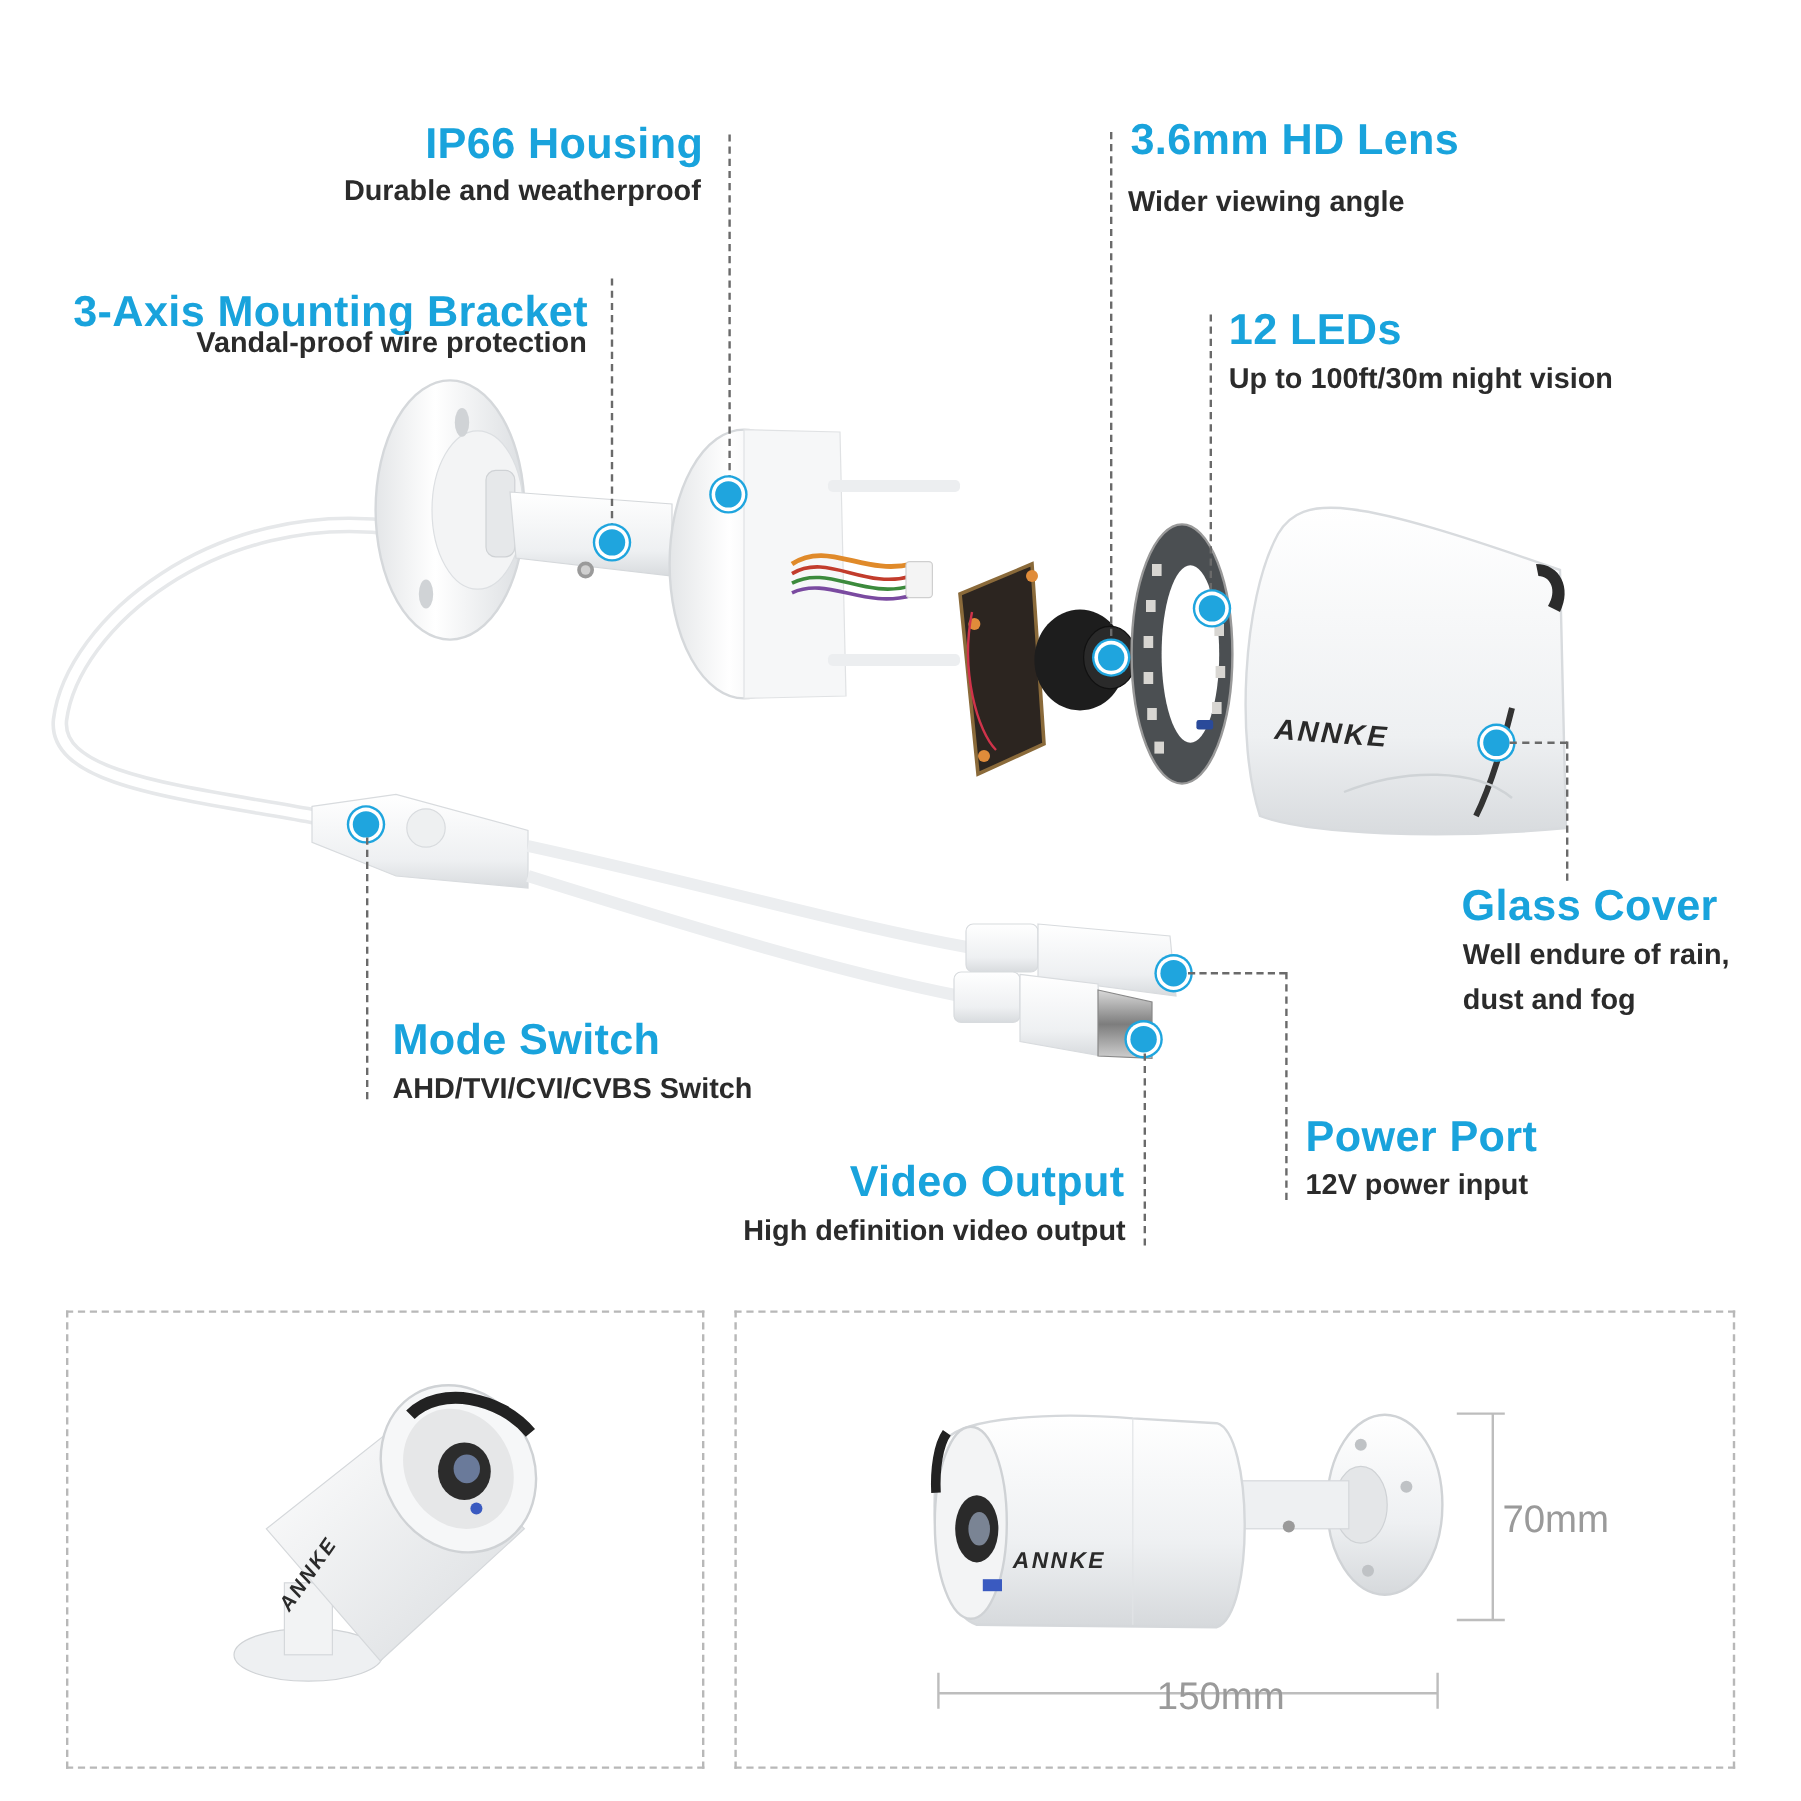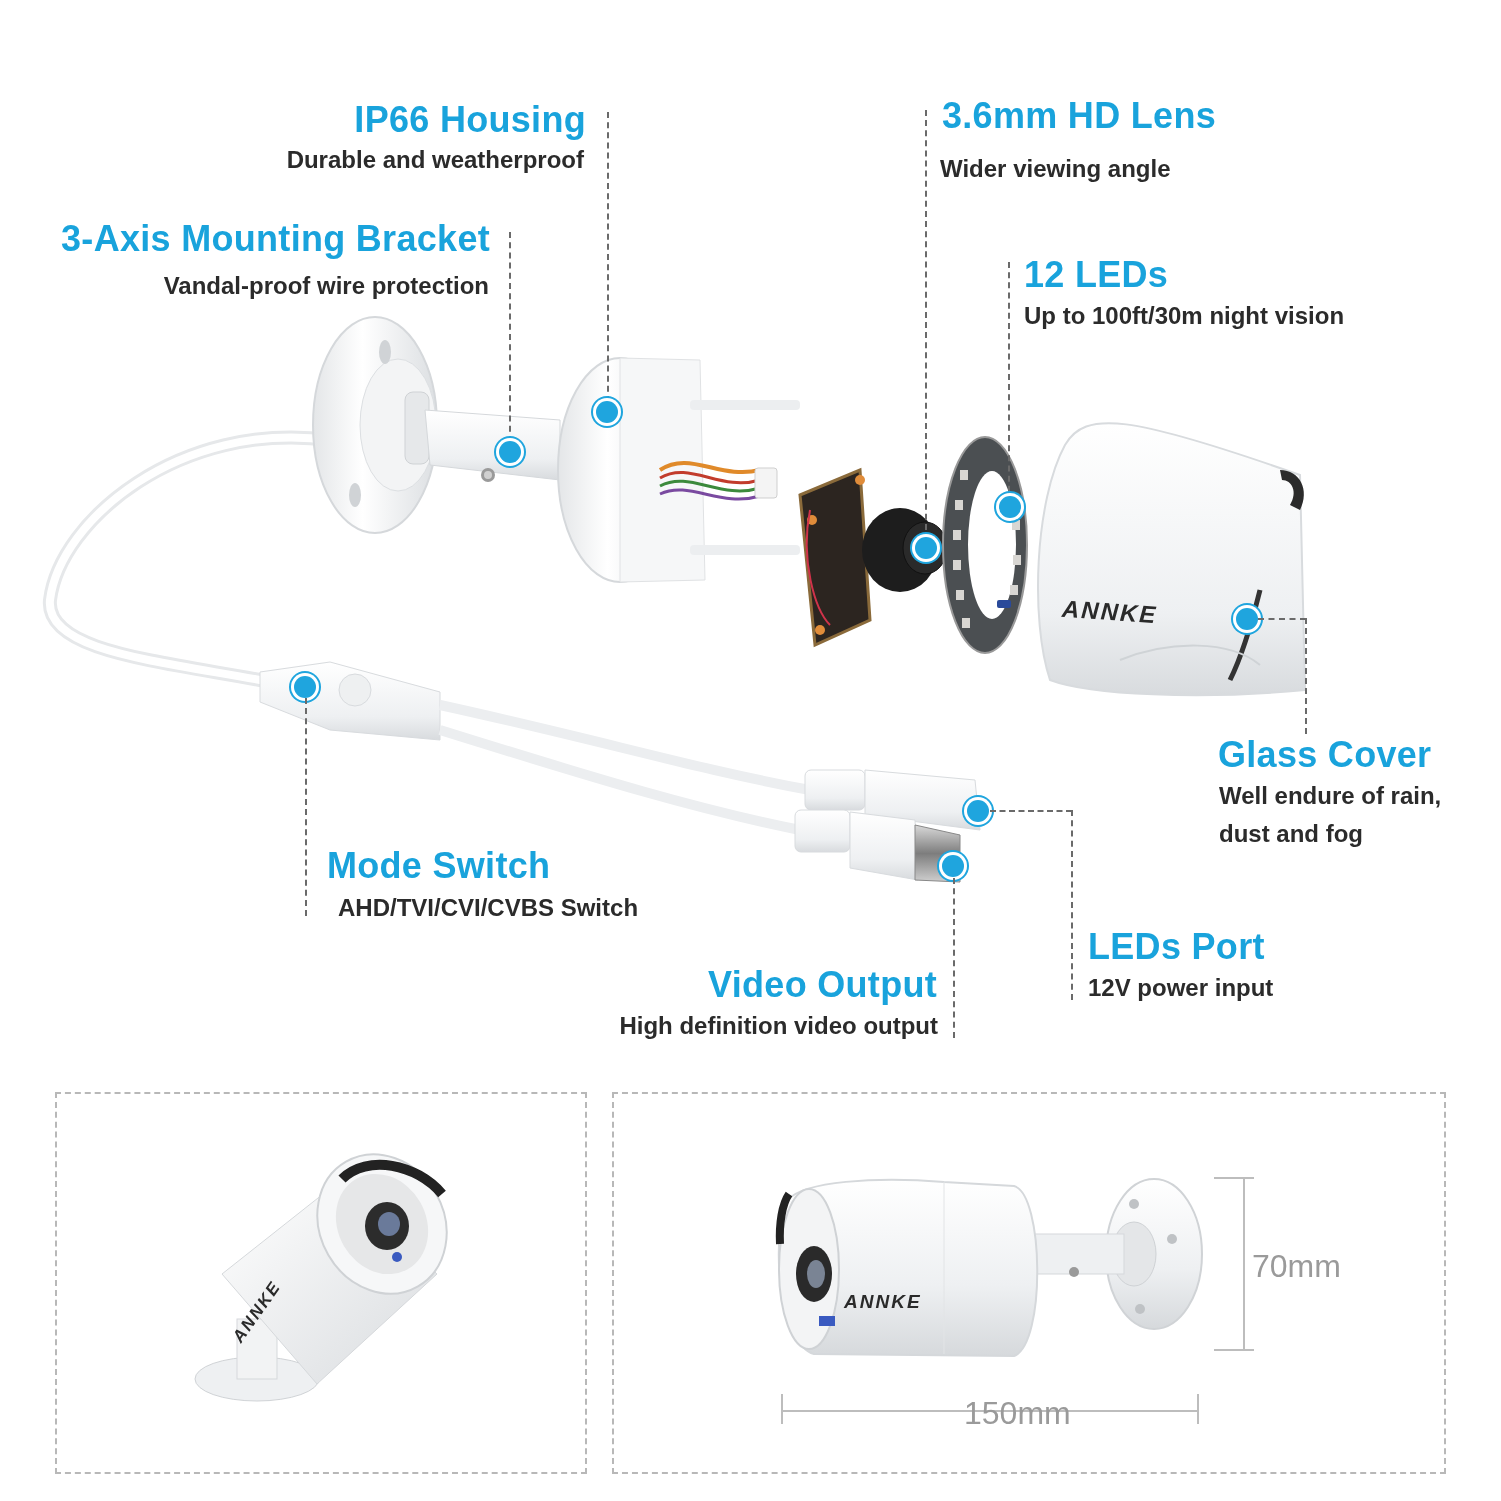--- a/index.html
+++ b/index.html
@@ -120,21 +120,21 @@
   </g>
 </svg>
 
 <div class="brand" style="left:1062px;top:598px;font-size:24px;transform:rotate(4deg);">ANNKE</div>
 
 <div class="title right" style="right:915px;top:100px;">IP66  Housing</div>
 <div class="desc right" style="right:917px;top:144px;">Durable and weatherproof</div>
 <div class="vline" style="left:607px;top:112px;height:290px;"></div>
 <div class="hotspot" style="left:607px;top:412px;"></div>
 
-<div class="title right" style="right:1011px;top:219px;">3-Axis Mounting Bracket</div>
+<div class="title right" style="right:1011px;top:240px;">3-Axis Mounting Bracket</div>
 <div class="desc right" style="right:1012px;top:270px;">Vandal-proof wire protection</div>
 <div class="vline" style="left:509px;top:232px;height:210px;"></div>
 <div class="hotspot" style="left:510px;top:452px;"></div>
 
 <div class="title" style="left:942px;top:96px;">3.6mm HD Lens</div>
 <div class="desc" style="left:940px;top:153px;">Wider viewing angle</div>
 <div class="vline" style="left:925px;top:110px;height:430px;"></div>
 <div class="hotspot" style="left:926px;top:548px;"></div>
 
 <div class="title" style="left:1024px;top:255px;">12 LEDs</div>
@@ -145,26 +145,26 @@
 <div class="hotspot" style="left:1247px;top:619px;"></div>
 <div class="hline" style="left:1258px;top:618px;width:48px;"></div>
 <div class="vline" style="left:1305px;top:618px;height:116px;"></div>
 <div class="title" style="left:1218px;top:735px;">Glass Cover</div>
 <div class="desc" style="left:1219px;top:780px;">Well endure of rain,</div>
 <div class="desc" style="left:1219px;top:818px;">dust and fog</div>
 
 <div class="hotspot" style="left:305px;top:687px;"></div>
 <div class="vline" style="left:305px;top:698px;height:218px;"></div>
 <div class="title" style="left:327px;top:846px;">Mode Switch</div>
-<div class="desc" style="left:338px;top:892px;">AHD/TVI/CVI/CVBS Switch</div>
+<div class="desc" style="left:327px;top:892px;">AHD/TVI/CVI/CVBS Switch</div>
 
 <div class="hotspot" style="left:978px;top:811px;"></div>
 <div class="hline" style="left:990px;top:810px;width:82px;"></div>
 <div class="vline" style="left:1071px;top:810px;height:190px;"></div>
-<div class="title" style="left:1088px;top:927px;">LEDs Port</div>
+<div class="title" style="left:1088px;top:927px;">Power Port</div>
 <div class="desc" style="left:1088px;top:972px;">12V power input</div>
 
 <div class="hotspot" style="left:953px;top:866px;"></div>
 <div class="vline" style="left:953px;top:878px;height:160px;"></div>
 <div class="title right" style="right:564px;top:965px;">Video Output</div>
 <div class="desc right" style="right:563px;top:1010px;">High definition video output</div>
 
 <div class="panel" style="left:55px;top:1092px;width:528px;height:378px;">
   <svg width="528" height="378" viewBox="0 0 528 378" style="position:absolute;left:0;top:0">
     <defs>

